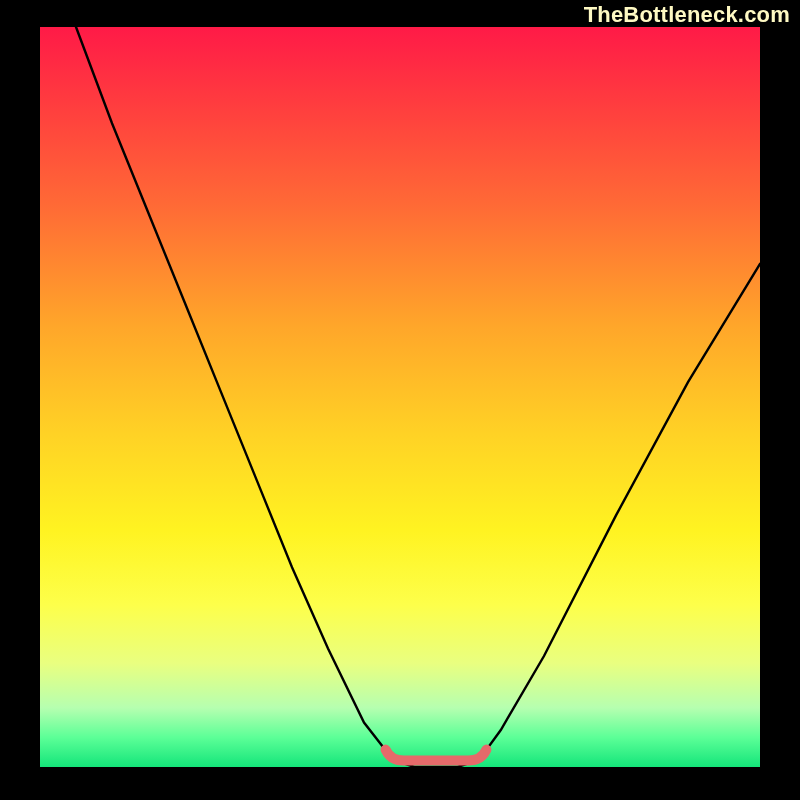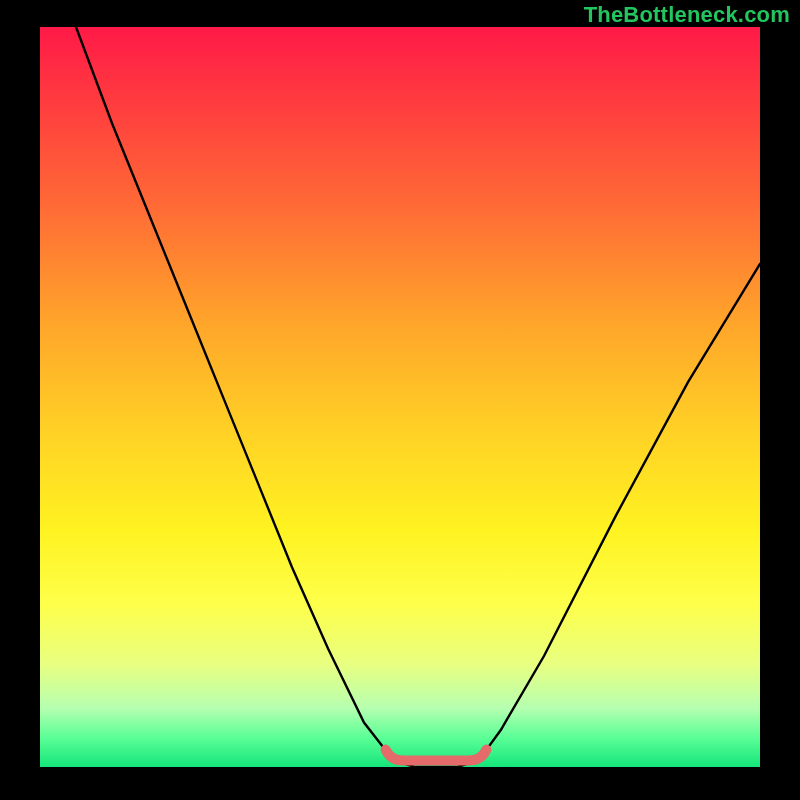--- a/index.html
+++ b/index.html
@@ -14,21 +14,21 @@
   .frame {
     position: relative;
     width: 800px;
     height: 800px;
     background: #000;
   }
   .watermark {
     position: absolute;
     top: 2px;
     right: 10px;
-    color: #22c55e;
+    color: #fef9c3;
     font-size: 22px;
     font-weight: 600;
     letter-spacing: 0.2px;
     z-index: 50;
   }
   .plot-area {
     
     position: absolute;
     left: 40px;
     top: 27px;

